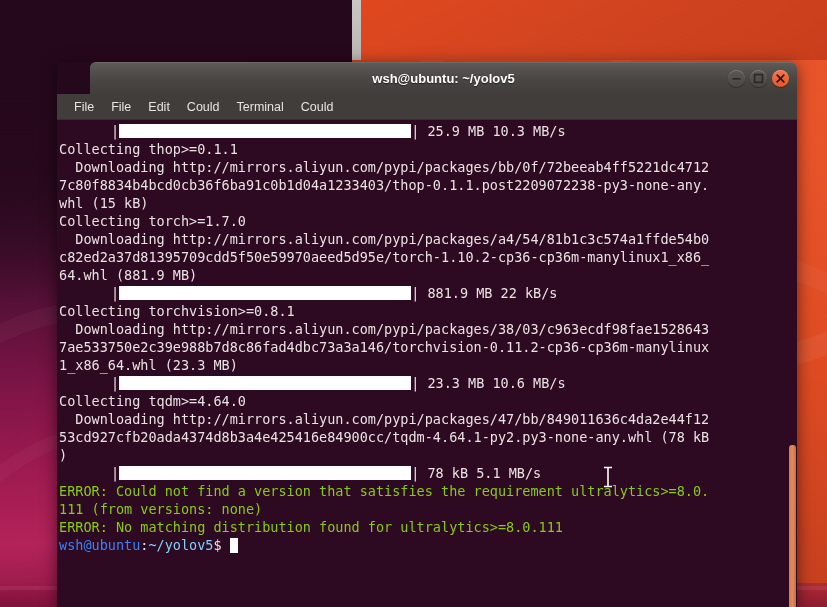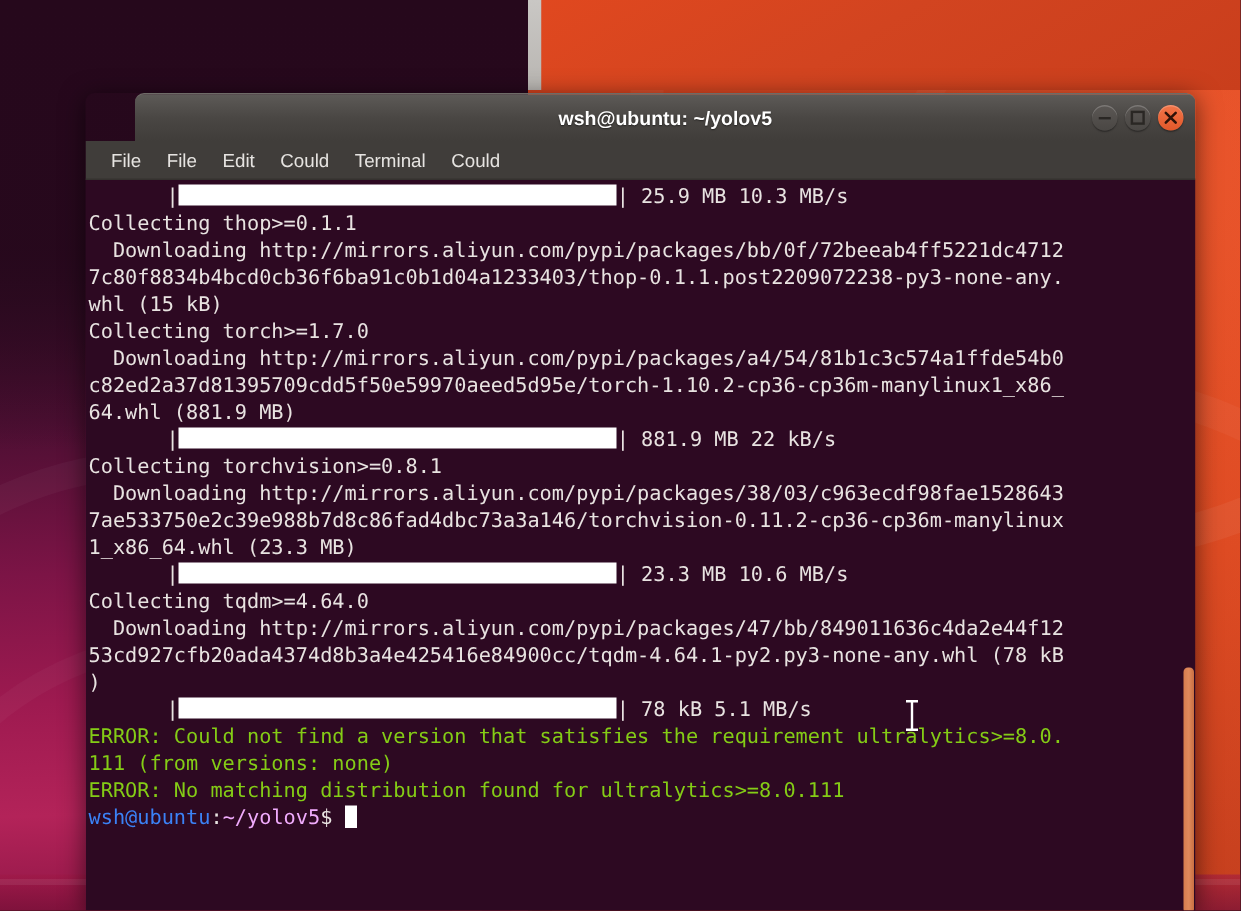--- a/index.html
+++ b/index.html
@@ -177,21 +177,21 @@
     letter-spacing: 0px;
   }
   .term-line {
     height: 18px;
     padding-left: 2px;
     white-space: pre;
   }
   .c-white  { color: #e8e3e1; }
   .c-red    { color: #84cc16; }
   .c-green  { color: #3b82f6; }
-  .c-blue   { color: #f0abfc; }
+  .c-blue   { color: #7dd3fc; }
   .bar {
     display: inline-block;
     background: #ffffff;
     height: 14px;
     vertical-align: -2px;
   }
   .cursor-block {
     display: inline-block;
     width: 8px;
     height: 15px;

